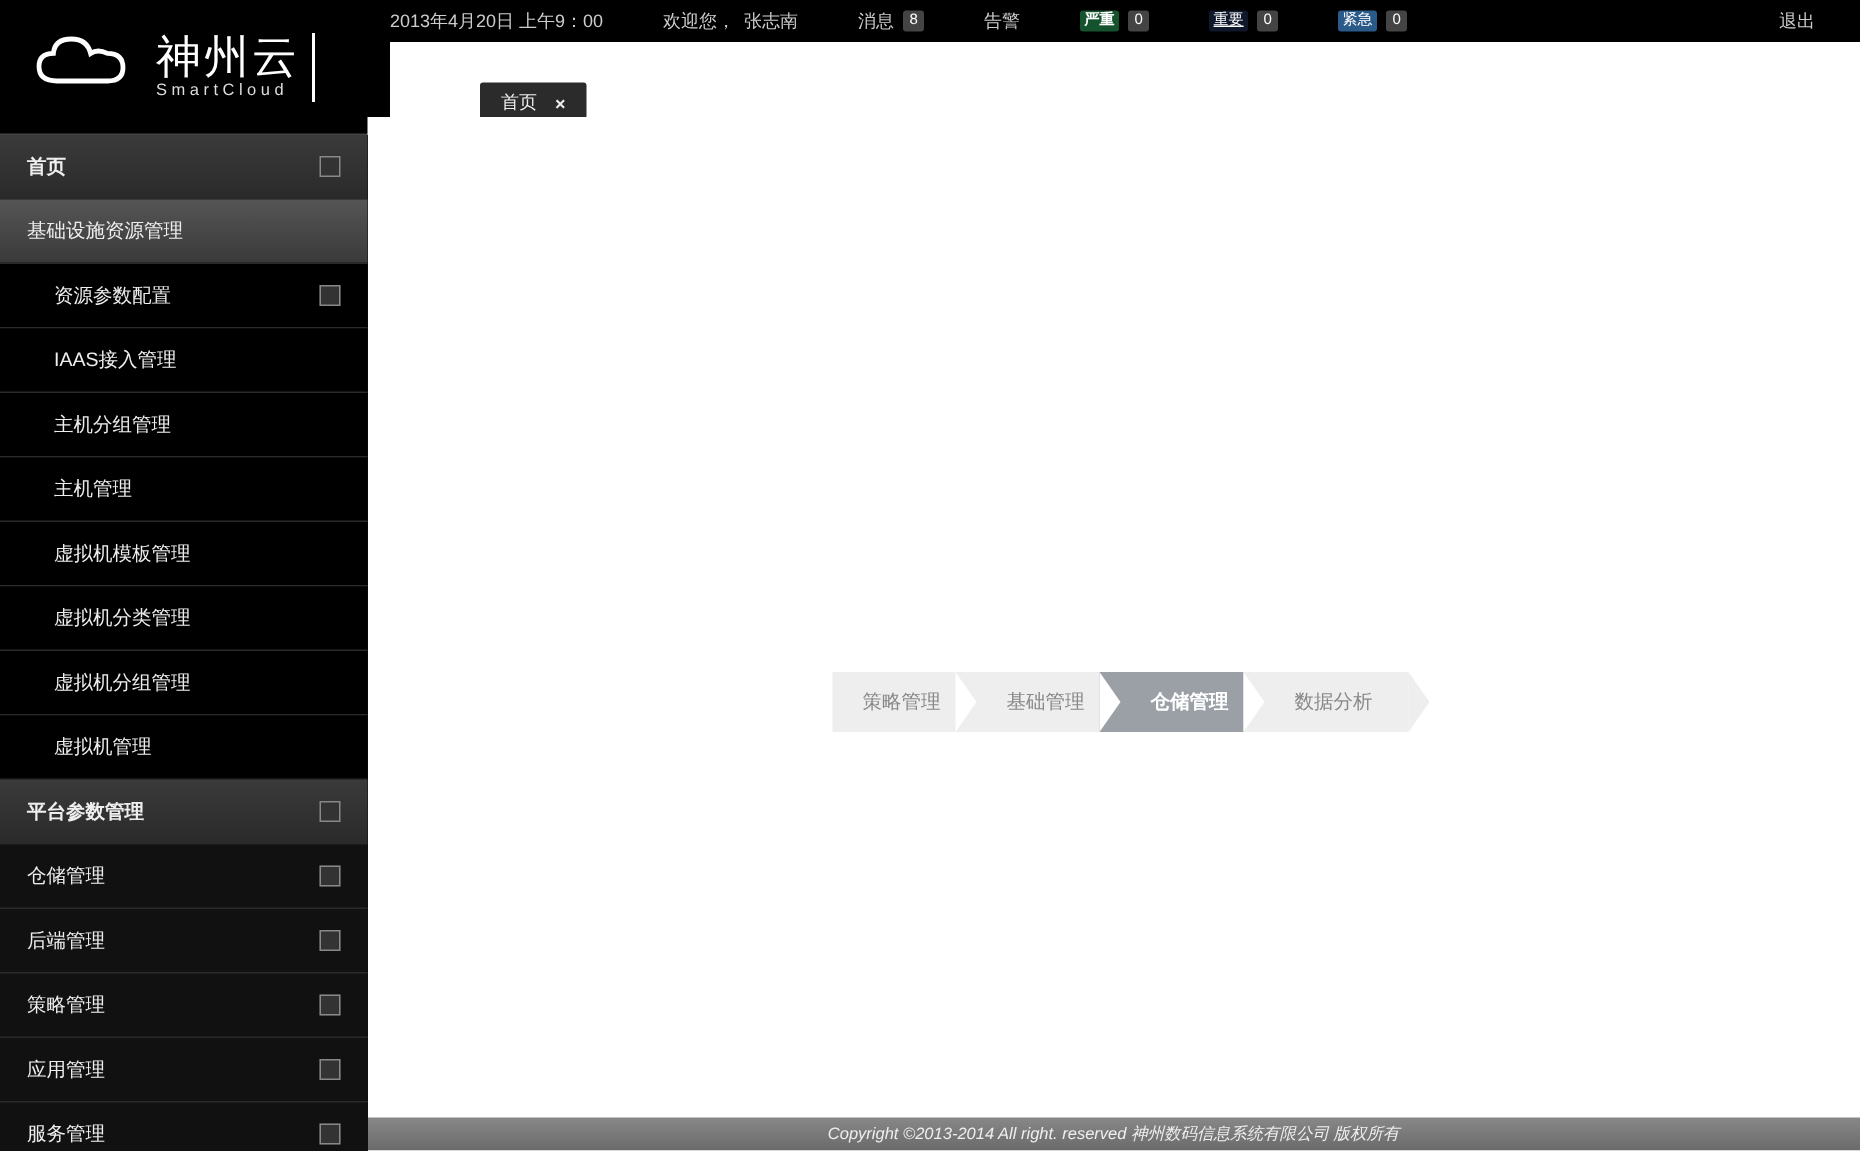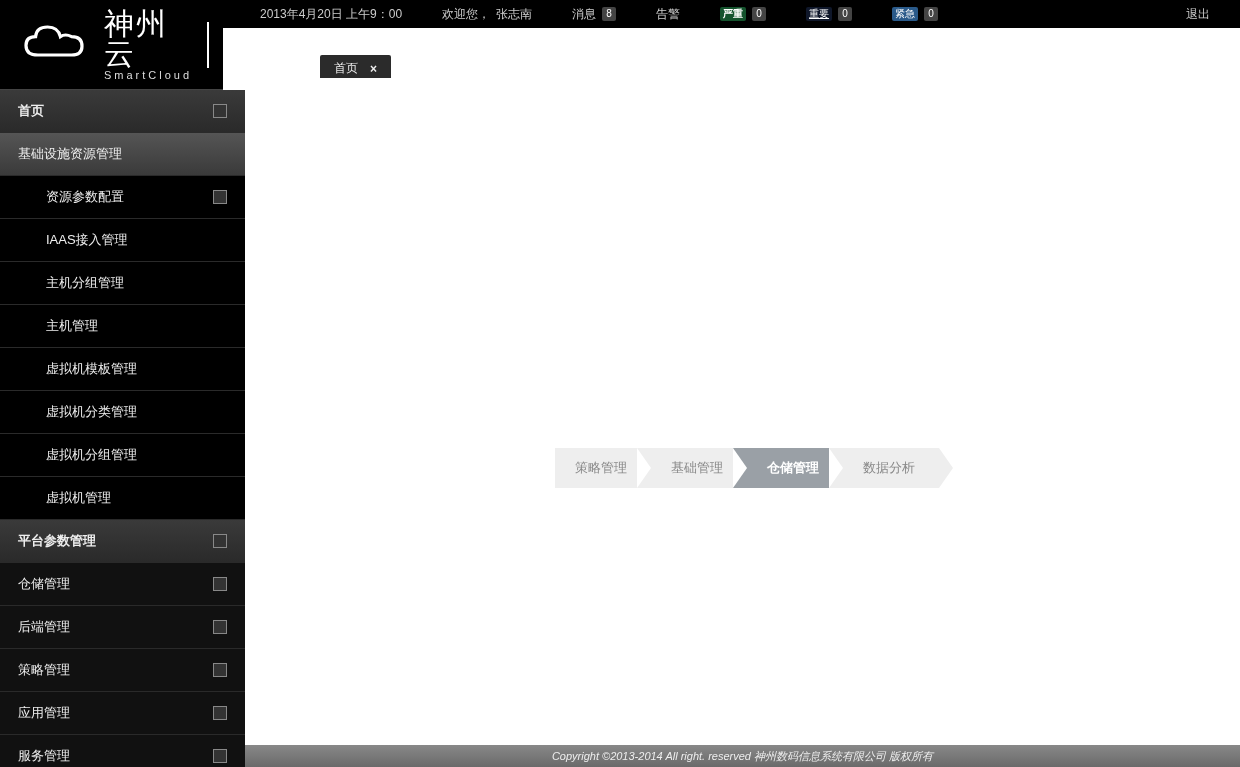--- a/index.html
+++ b/index.html
@@ -37,29 +37,28 @@
   border-radius: 2px;
 }
 .badge.warn { background: #0f172a; text-decoration: underline; }
 .badge.blue { background: #2a5a8a; }
 .badge.red  { background: #14532d; font-weight: bold; }
 
 
 .logo-wrap {
   position: absolute;
   top: 0; left: 0;
-  width: 223px;
+  width: 260px;
   height: 90px;
   background: #000;
   color: #fff;
   display: flex;
   align-items: center;
   padding: 10px 14px;
   border-bottom: 1px solid #444;
-  justify-content: center;
 }
 .logo-wrap svg { width: 80px; height: 48px; margin-right: 10px; }
 .logo-text-cn { font-size: 30px; letter-spacing: 2px; line-height: 1; }
 .logo-text-en { font-size: 11px; letter-spacing: 3px; color: #ddd; }
 .logo-bar { width: 2px; height: 46px; background: #fff; margin-left: 8px; }
 
 
 .tab-row {
   position: absolute;
   top: 55px;
@@ -104,21 +103,21 @@
   font-weight: bold;
 }
 .side-item.active {
   background: linear-gradient(#555, #3a3a3a);
 }
 .side-item .sq {
   width: 14px; height: 14px;
   border: 1px solid #888;
   background: #333;
 }
-.side-item.sub { padding-left: 46px; background: #000; }
+.side-item.sub { padding-left: 36px; background: #000; }
 
 
 .main {
   position: absolute;
   top: 78px;
   left: 245px;
   right: 0;
   bottom: 22px;
   background: #fff;
 }

